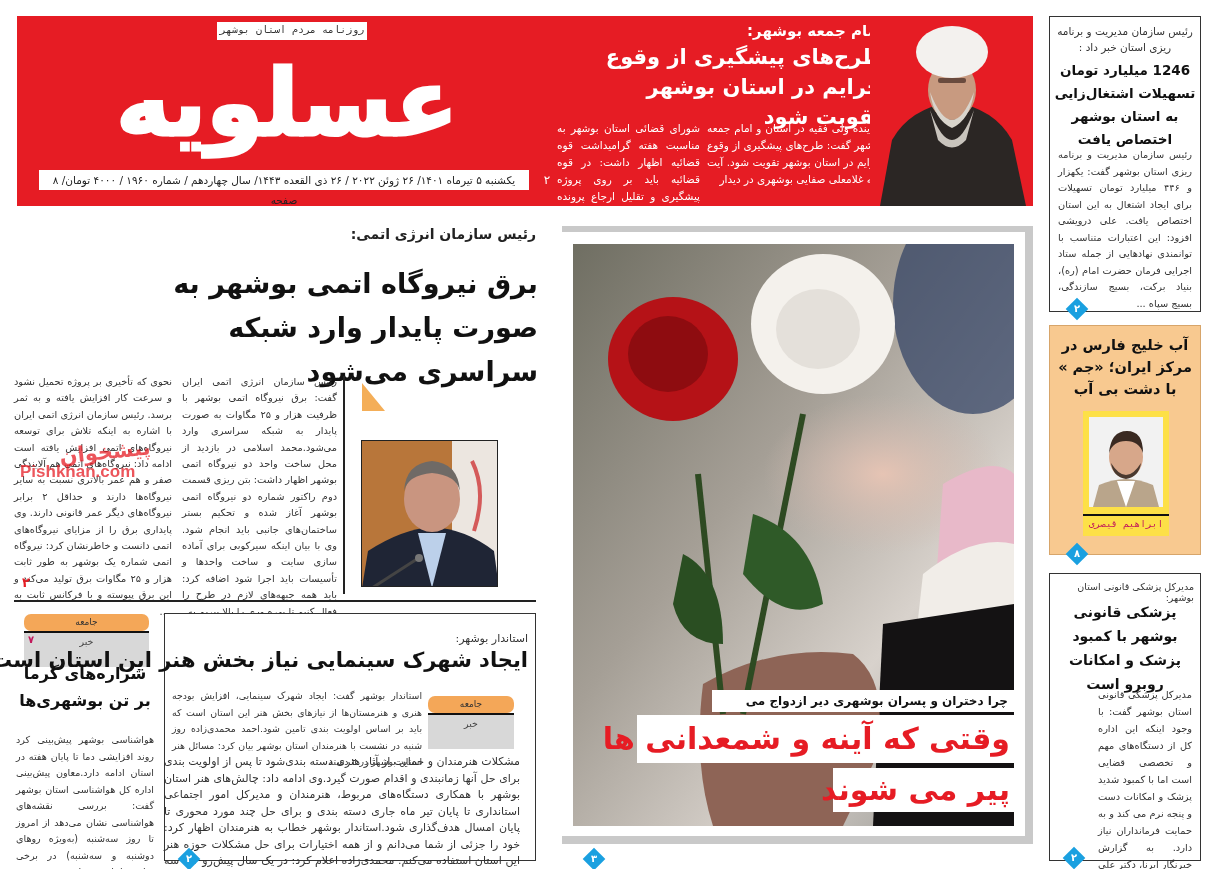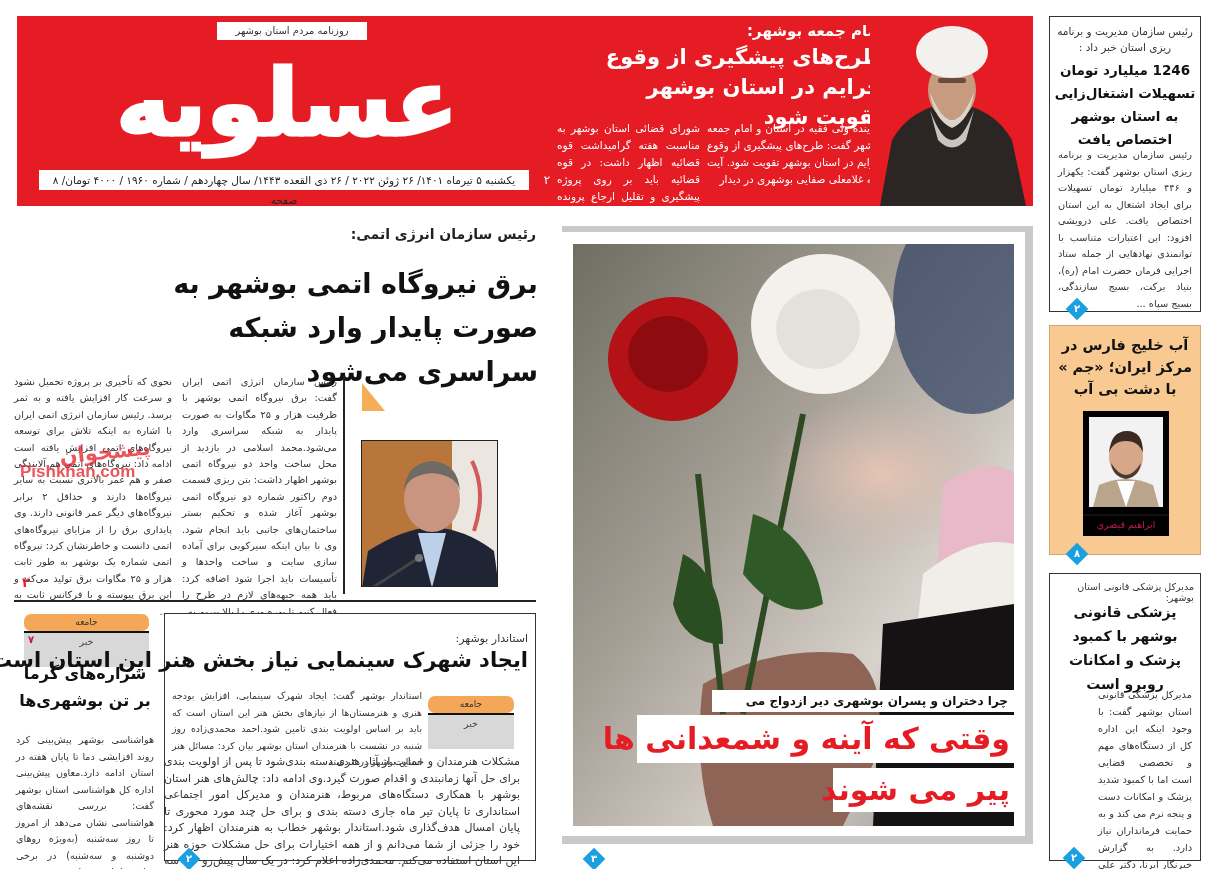--- a/index.html
+++ b/index.html
@@ -4,42 +4,42 @@
 <style>
   * { box-sizing: border-box; margin: 0; padding: 0; }
   html, body { width: 1210px; height: 869px; background: #ffffff; overflow: hidden; }
   body { position: relative; font-family: "DejaVu Sans", sans-serif; color: #222; }
   .abs { position: absolute; }
   .rtl { direction: rtl; text-align: right; }
   .just { text-align: justify; text-align-last: right; }
 
   
   #masthead { left: 17px; top: 16px; width: 1016px; height: 190px; background: #e61c24; }
-  #tagline-box { left: 200px; top: 6px; width: 150px; height: 18px; background: #fff; font-size: 10px; color: #333; text-align: center; line-height: 18px; letter-spacing: 1px; }
+  #tagline-box { left: 200px; top: 6px; width: 150px; height: 18px; background: #fff; font-size: 10px; color: #333; text-align: center; line-height: 18px; letter-spacing: 1px; font-family: Liberation Mono, monospace; }
   #logo { left: 20px; top: 28px; width: 500px; height: 125px; }
   #logo-text { position: absolute; left: 0; top: 0; width: 500px; height: 125px; font-size: 92px; font-weight: bold; color: #fff; text-align: center; line-height: 120px; -webkit-text-stroke: 3px #fff; letter-spacing: -2px; font-family: "DejaVu Sans", sans-serif; }
   #dateline-box { left: 22px; top: 154px; width: 490px; height: 20px; background: #fff; font-size: 10.5px; line-height: 20px; text-align: center; color: #222; }
   #mast-page { left: 520px; top: 154px; width: 20px; font-size: 12px; color: #fff; text-align: center; line-height: 20px; }
 
   #lead-kicker { left: 560px; top: 6px; width: 305px; font-size: 15px; font-weight: bold; color: #fff; }
   #lead-title { left: 560px; top: 26px; width: 305px; font-size: 21px; line-height: 30px; font-weight: bold; color: #fff; }
   #lead-col1 { left: 690px; top: 104px; width: 175px; font-size: 10.5px; line-height: 17px; color: #fff; }
   #lead-col2 { left: 540px; top: 104px; width: 143px; font-size: 10.5px; line-height: 17px; color: #fff; }
   #cleric-photo { left: 853px; top: 4px; width: 163px; height: 186px; overflow: hidden; }
 
   
   .box { border: 1.5px solid #333; background: #fff; }
   #rbox1 { left: 1049px; top: 16px; width: 152px; height: 296px; }
   #rbox1 .kicker { position: absolute; left: 6px; right: 6px; top: 6px; font-size: 10.5px; line-height: 16px; text-align: center; color: #333; }
   #rbox1 .title { position: absolute; left: 4px; right: 4px; top: 42px; font-size: 13.5px; line-height: 23px; font-weight: bold; text-align: center; color: #111; }
   #rbox1 .body { position: absolute; left: 8px; right: 8px; top: 130px; font-size: 9.8px; line-height: 16.5px; color: #333; }
 
   #rbox2 { left: 1049px; top: 325px; width: 152px; height: 230px; background: #f8c990; border: 1px solid #d7a56a; }
   #rbox2 .title { position: absolute; left: 6px; right: 6px; top: 8px; font-size: 14.5px; line-height: 22px; font-weight: bold; text-align: center; color: #111; }
-  #rbox2 .photo-frame { position: absolute; left: 33px; top: 85px; width: 86px; height: 125px; background: #000000; }
+  #rbox2 .photo-frame { position: absolute; left: 33px; top: 85px; width: 86px; height: 125px; background: #fde047; font-family: Liberation Mono, monospace; }
   #rbox2 .photo { position: absolute; left: 6px; top: 6px; width: 74px; height: 90px; overflow: hidden; background: #eeeeee; }
   #rbox2 .rule { position: absolute; left: 0; right: 0; top: 103px; height: 2px; background: #111; }
   #rbox2 .author { position: absolute; left: 0; right: 0; top: 106px; font-size: 9.5px; color: #c2185b; text-align: center; line-height: 16px; }
 
   #rbox3 { left: 1049px; top: 573px; width: 152px; height: 288px; }
   #rbox3 .kicker { position: absolute; left: 6px; right: 6px; top: 7px; font-size: 9.5px; color: #333; }
   #rbox3 .title { position: absolute; left: 4px; right: 4px; top: 26px; font-size: 14px; line-height: 24px; font-weight: bold; text-align: center; color: #111; }
   #rbox3 .body { position: absolute; left: 8px; right: 8px; top: 112px; font-size: 9.8px; line-height: 17px; color: #333; margin-left: 40px; }
 
   

